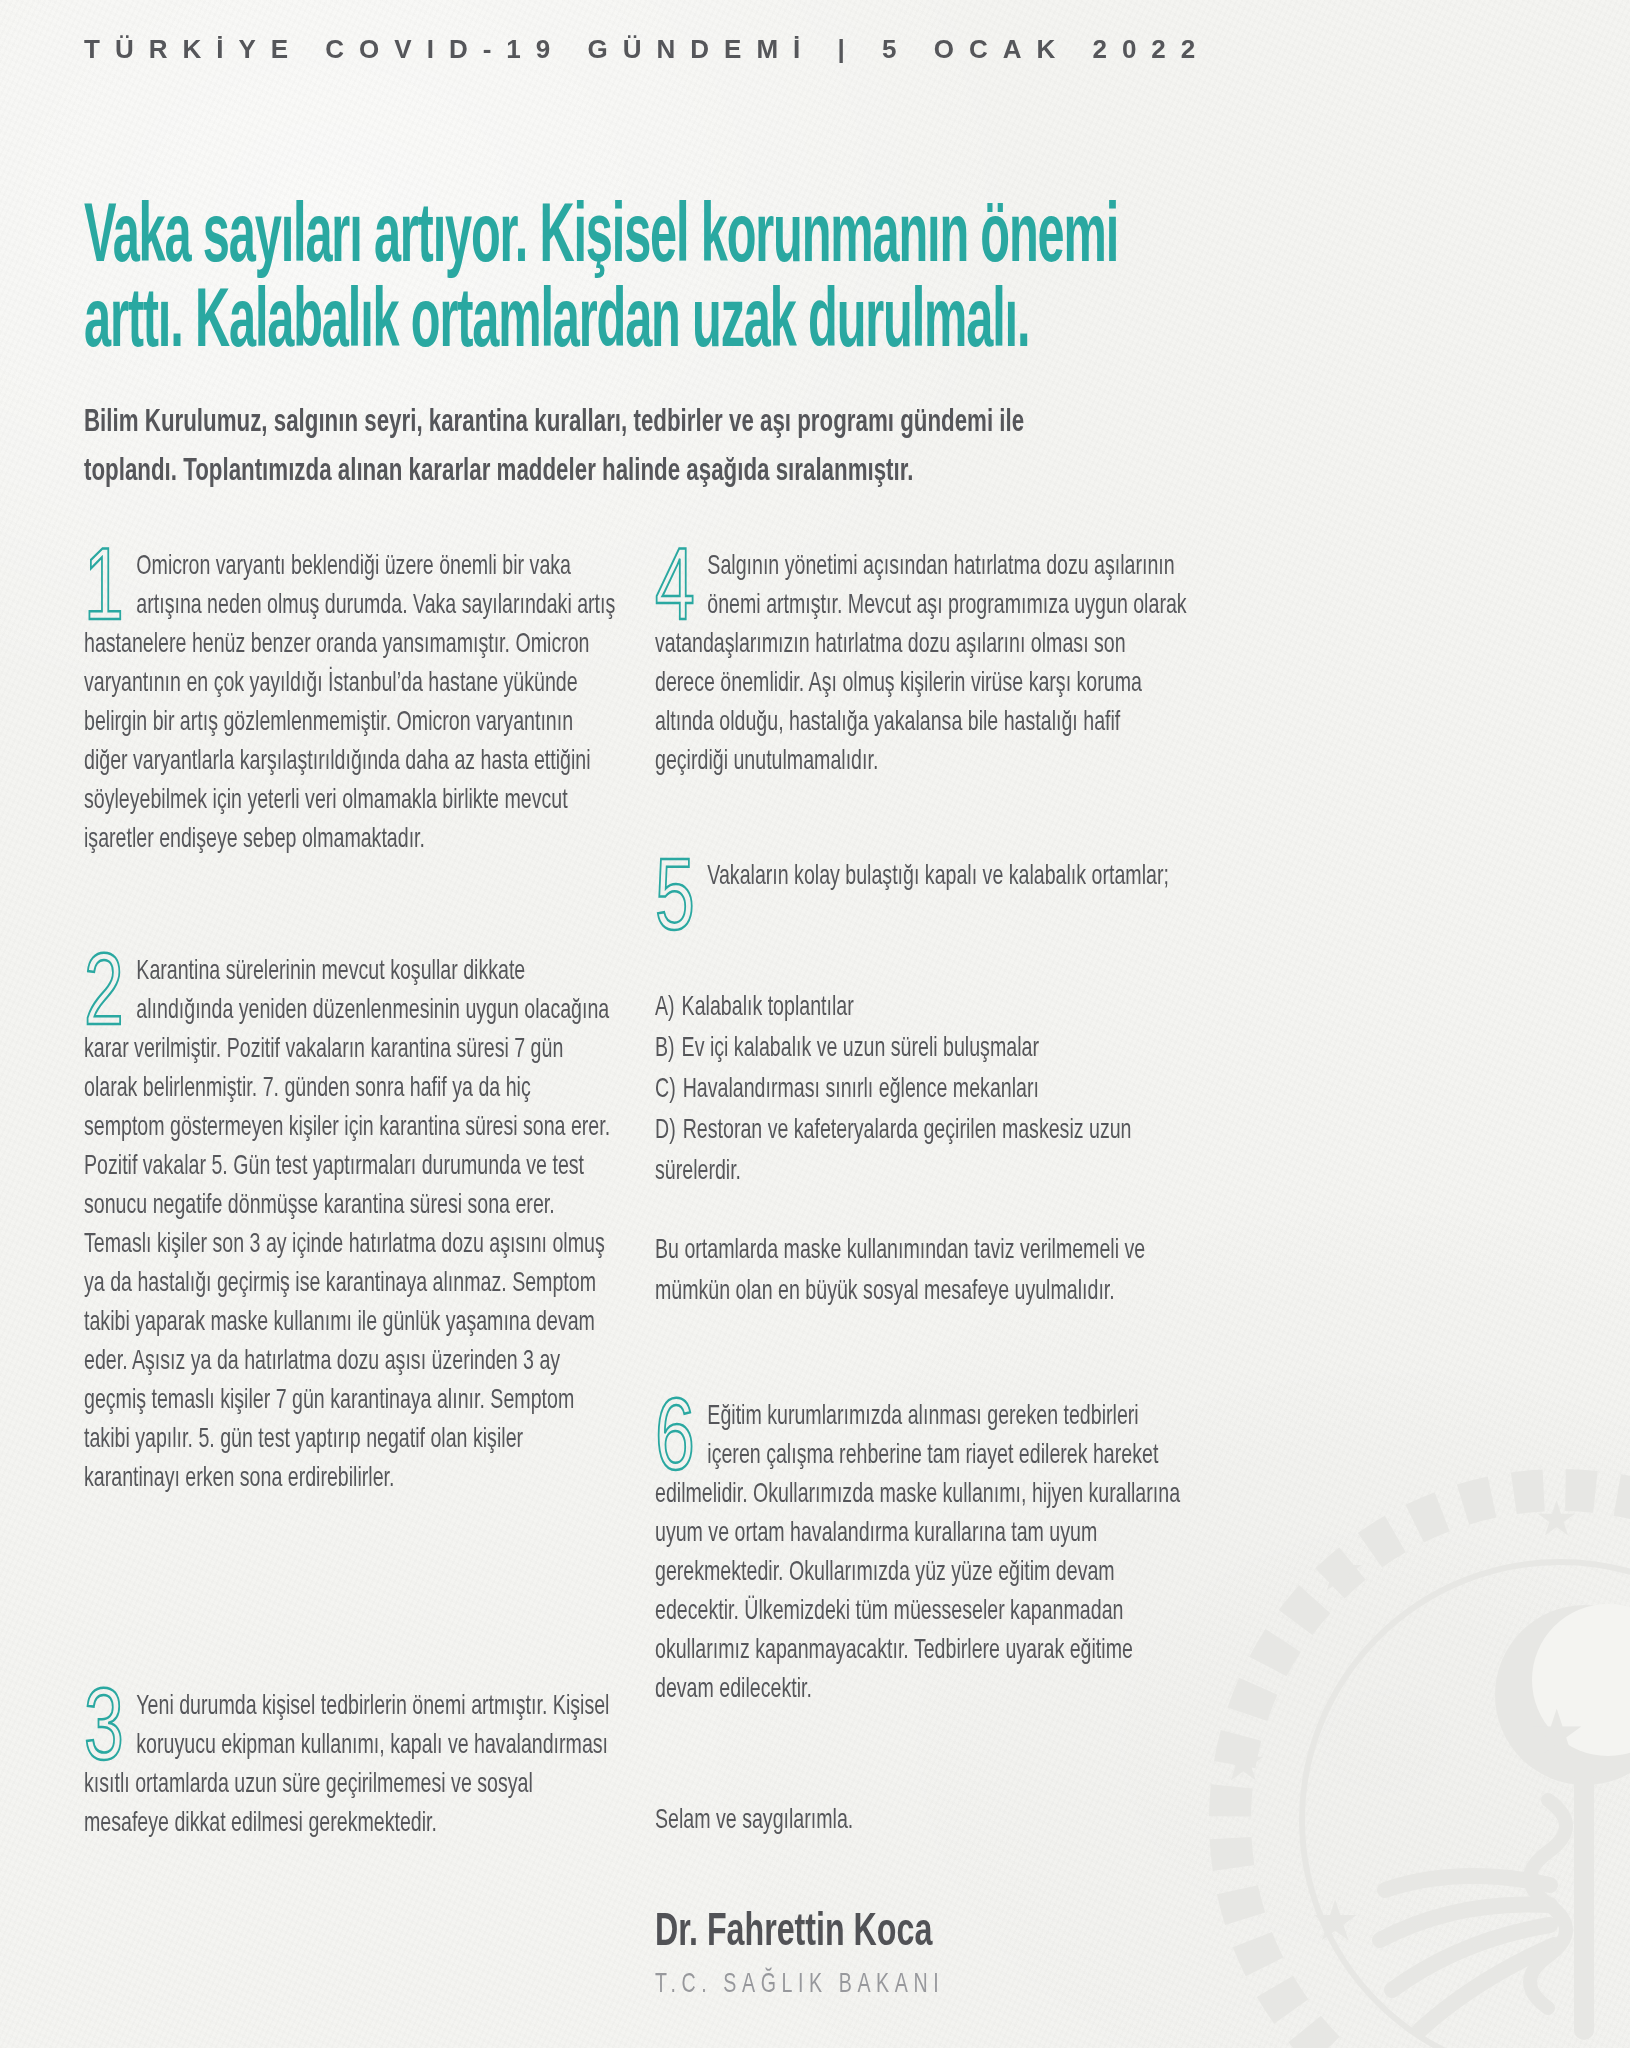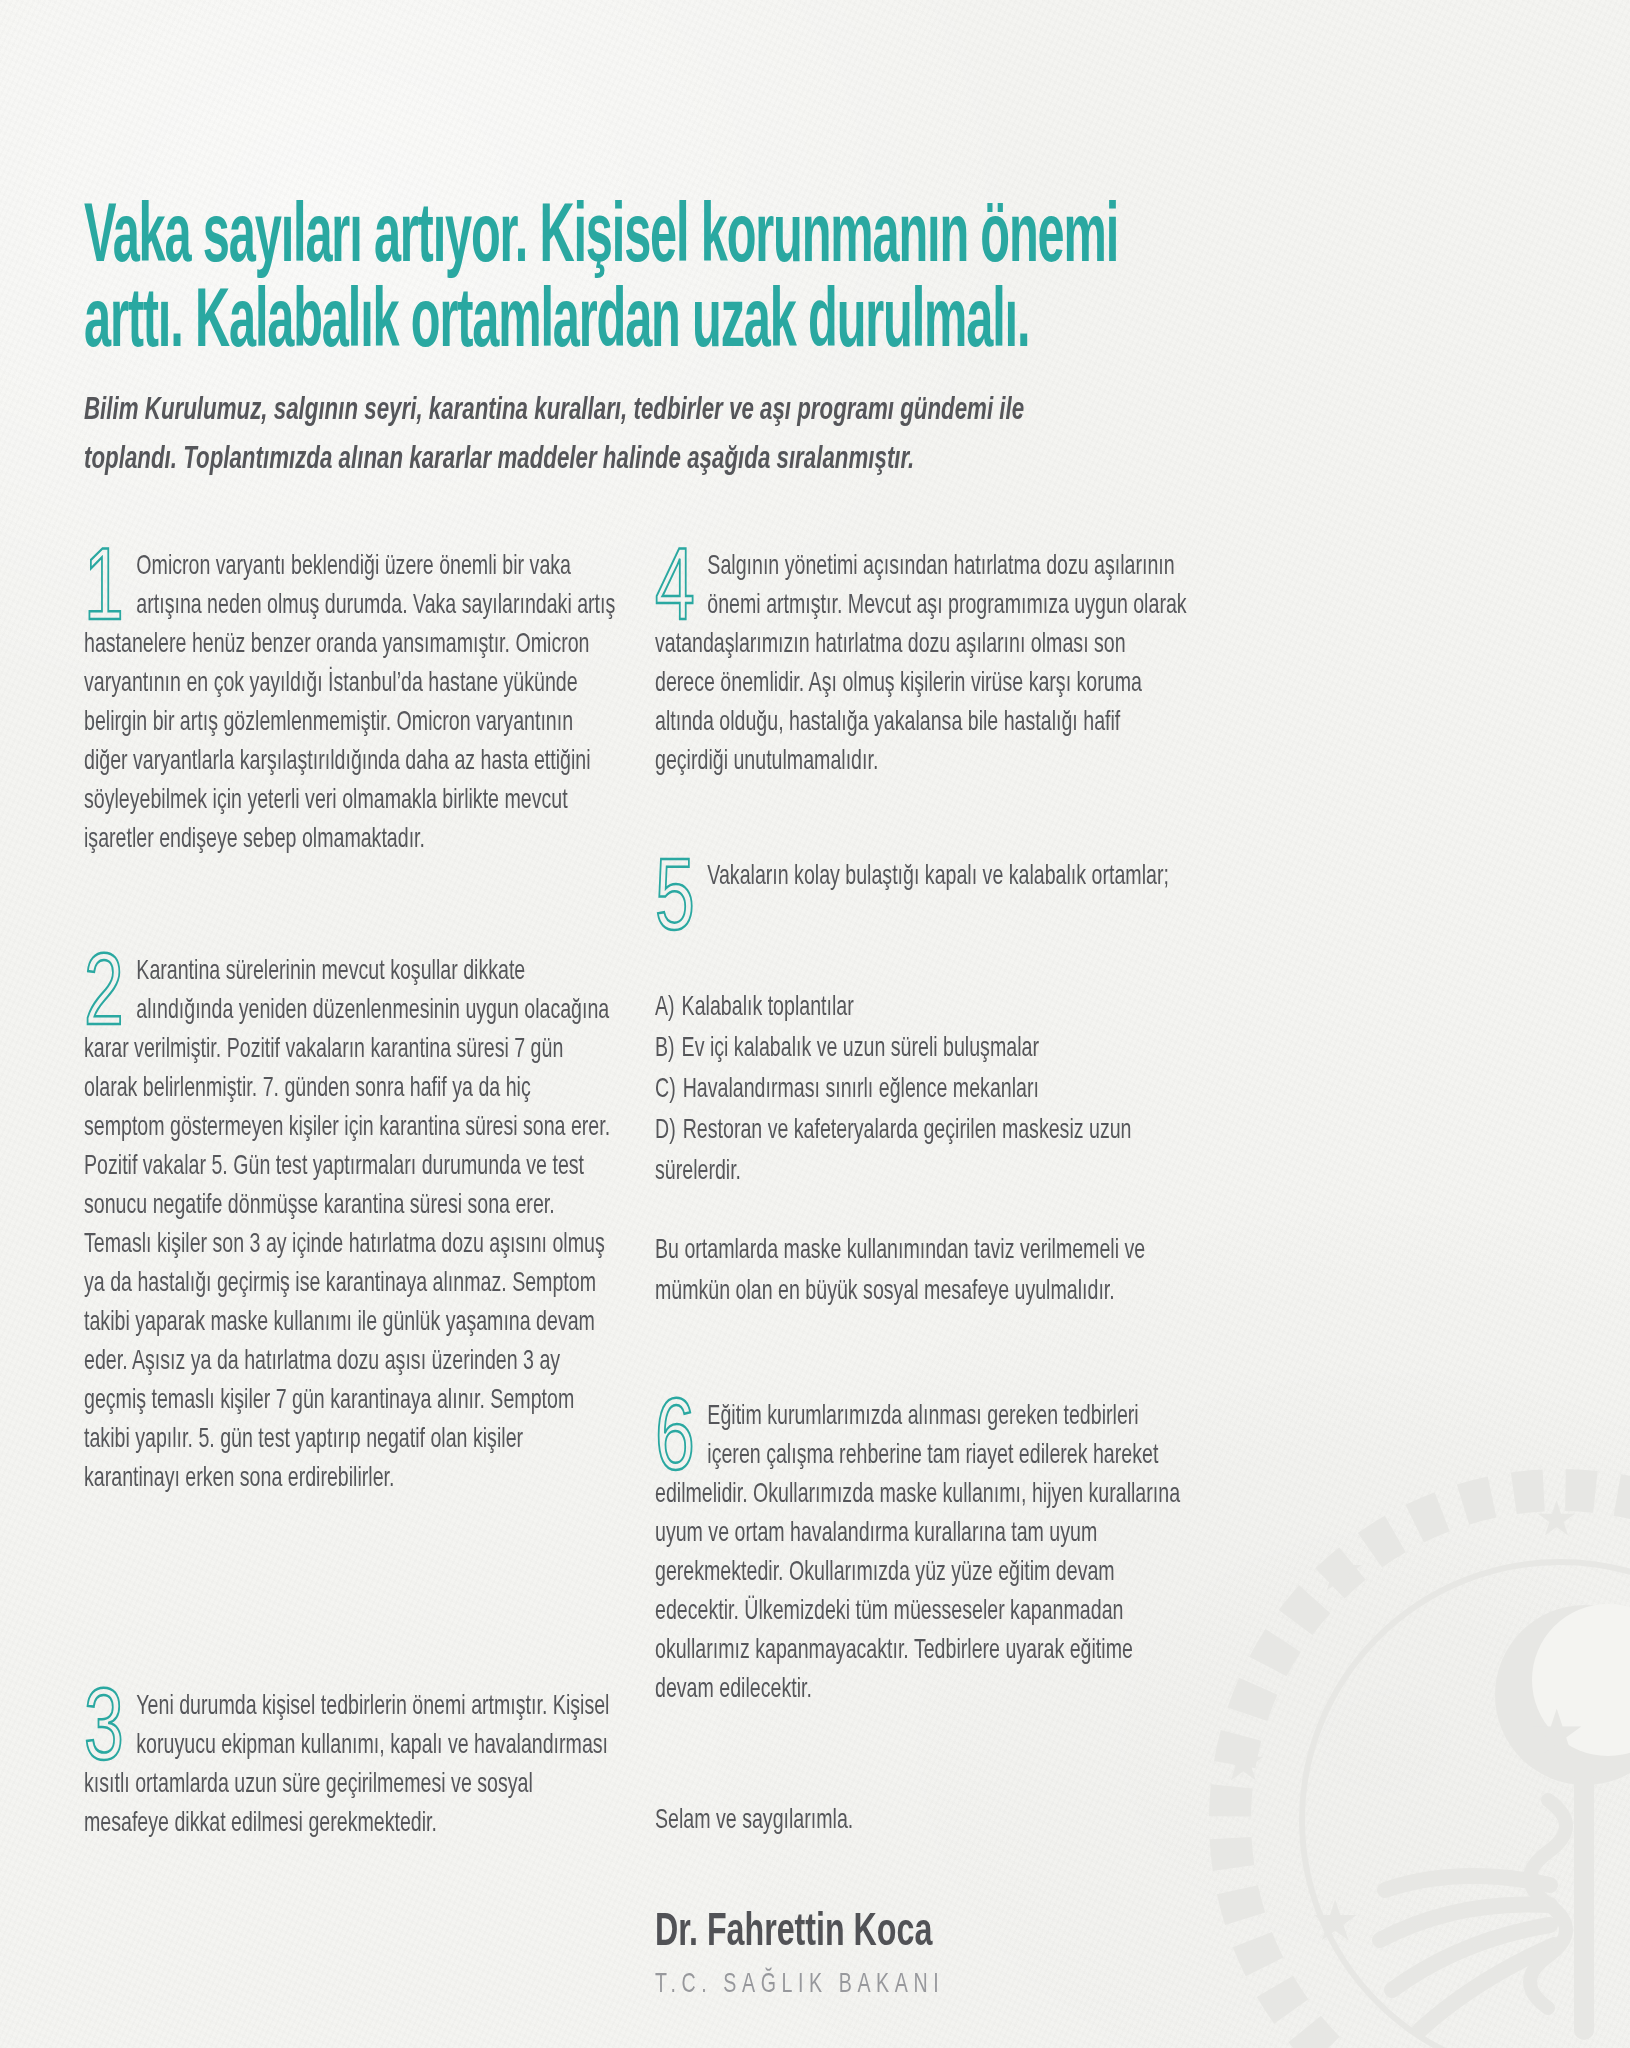--- a/index.html
+++ b/index.html
@@ -35,21 +35,21 @@
     letter-spacing:15px;white-space:nowrap;
   }
 
   .title{position:absolute;left:84px;top:190px;color:var(--accent);}
   .title-line{
     white-space:nowrap;font-weight:700;
     font-size:84px;line-height:85px;letter-spacing:-2px;
     transform:scaleX(.58);transform-origin:0 0;
   }
 
-  .intro{position:absolute;left:84px;top:384px;color:var(--text);font-style:italic;}
+  .intro{position:absolute;left:84px;top:396px;color:var(--text);}
   .intro-line{
     white-space:nowrap;font-weight:700;
     font-size:31px;line-height:49px;
     transform:scaleX(.72);transform-origin:0 0;
   }
 
   .col{
     position:absolute;top:0;height:2048px;width:760px;
     transform:scaleX(.70);transform-origin:0 0;
     color:var(--text);font-size:28px;line-height:39px;
@@ -89,20 +89,21 @@
   .watermark{
     position:absolute;left:1130px;top:1300px;width:500px;height:748px;
     pointer-events:none;
   }
 </style>
 </head>
 <body>
 
 <div class="page">
 
+  <div class="topbar">TÜRKİYE COVID-19 GÜNDEMİ | 5 OCAK 2022</div>
 
   <div class="title">
     <div class="title-line">Vaka sayıları artıyor. Kişisel korunmanın önemi</div>
     <div class="title-line">arttı. Kalabalık ortamlardan uzak durulmalı.</div>
   </div>
 
   <div class="intro">
     <div class="intro-line">Bilim Kurulumuz, salgının seyri, karantina kuralları, tedbirler ve aşı programı gündemi ile</div>
     <div class="intro-line">toplandı. Toplantımızda alınan kararlar maddeler halinde aşağıda sıralanmıştır.</div>
   </div>

